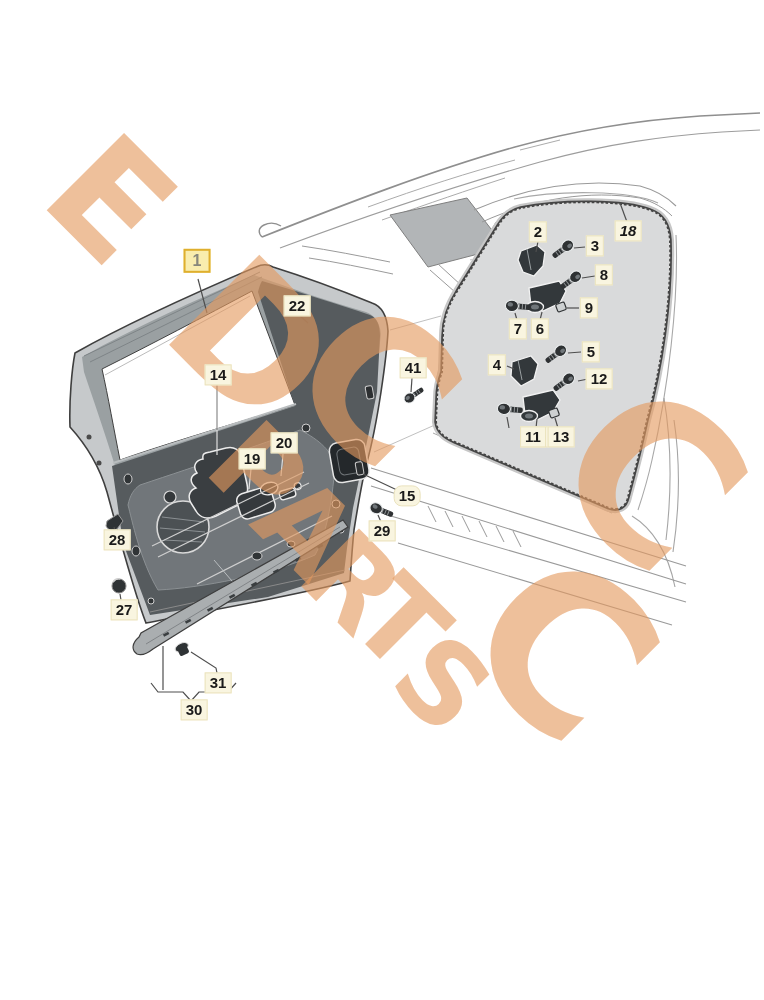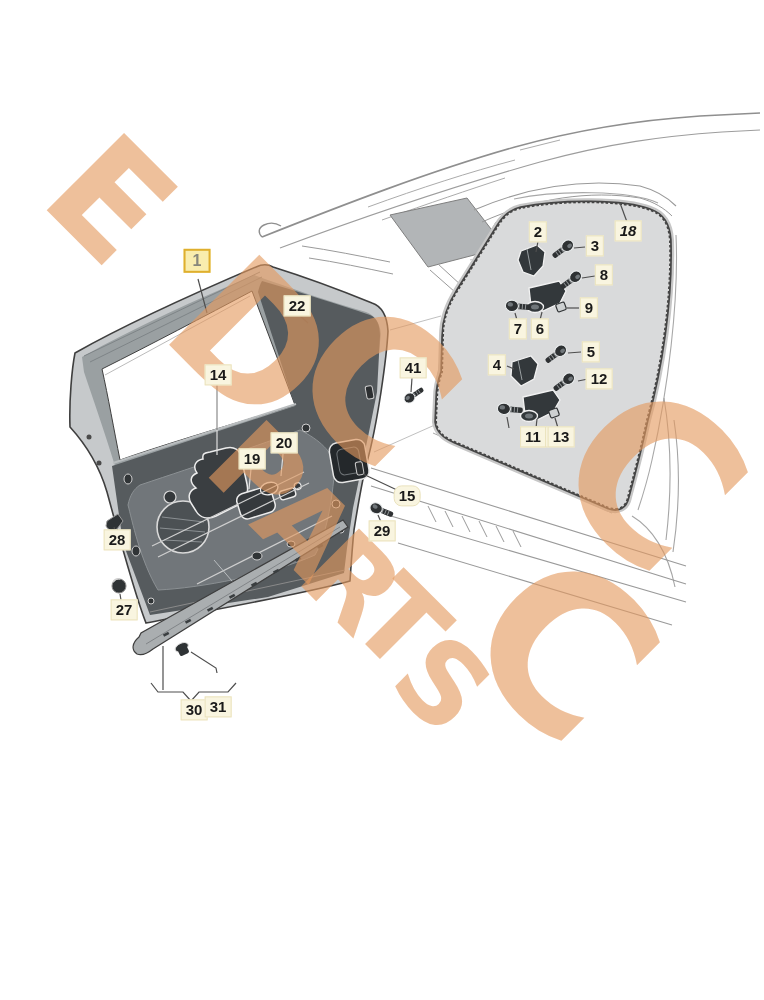--- a/index.html
+++ b/index.html
@@ -276,16 +276,16 @@
       <div class="plabel" style="left: 407px; top: 496px; border-radius: 8px;">15</div>
       <div class="plabel" style="left: 628px; top: 231px; font-style: italic;">18</div>
       <div class="plabel" style="left: 284px; top: 443px; text-align: center;">20</div>
       <div class="plabel" style="left: 252px; top: 459px;">19</div>
       <div class="plabel" style="left: 413px; top: 368px;">41</div>
       <div class="plabel" style="left: 382px; top: 531px;">29</div>
       <div class="plabel" style="left: 124px; top: 610px;">27</div>
       <div class="plabel" style="left: 117px; top: 540px;">28</div>
       <div class="plabel" style="left: 297px; top: 306px;">22</div>
       <div class="plabel" style="left: 194px; top: 710px;">30</div>
-      <div class="plabel" style="left: 218px; top: 683px; margin-top: 24px;">31</div>
+      <div class="plabel" style="left: 218px; top: 683px;">31</div>
     </div>
 
 </div>
 
 </body></html>

